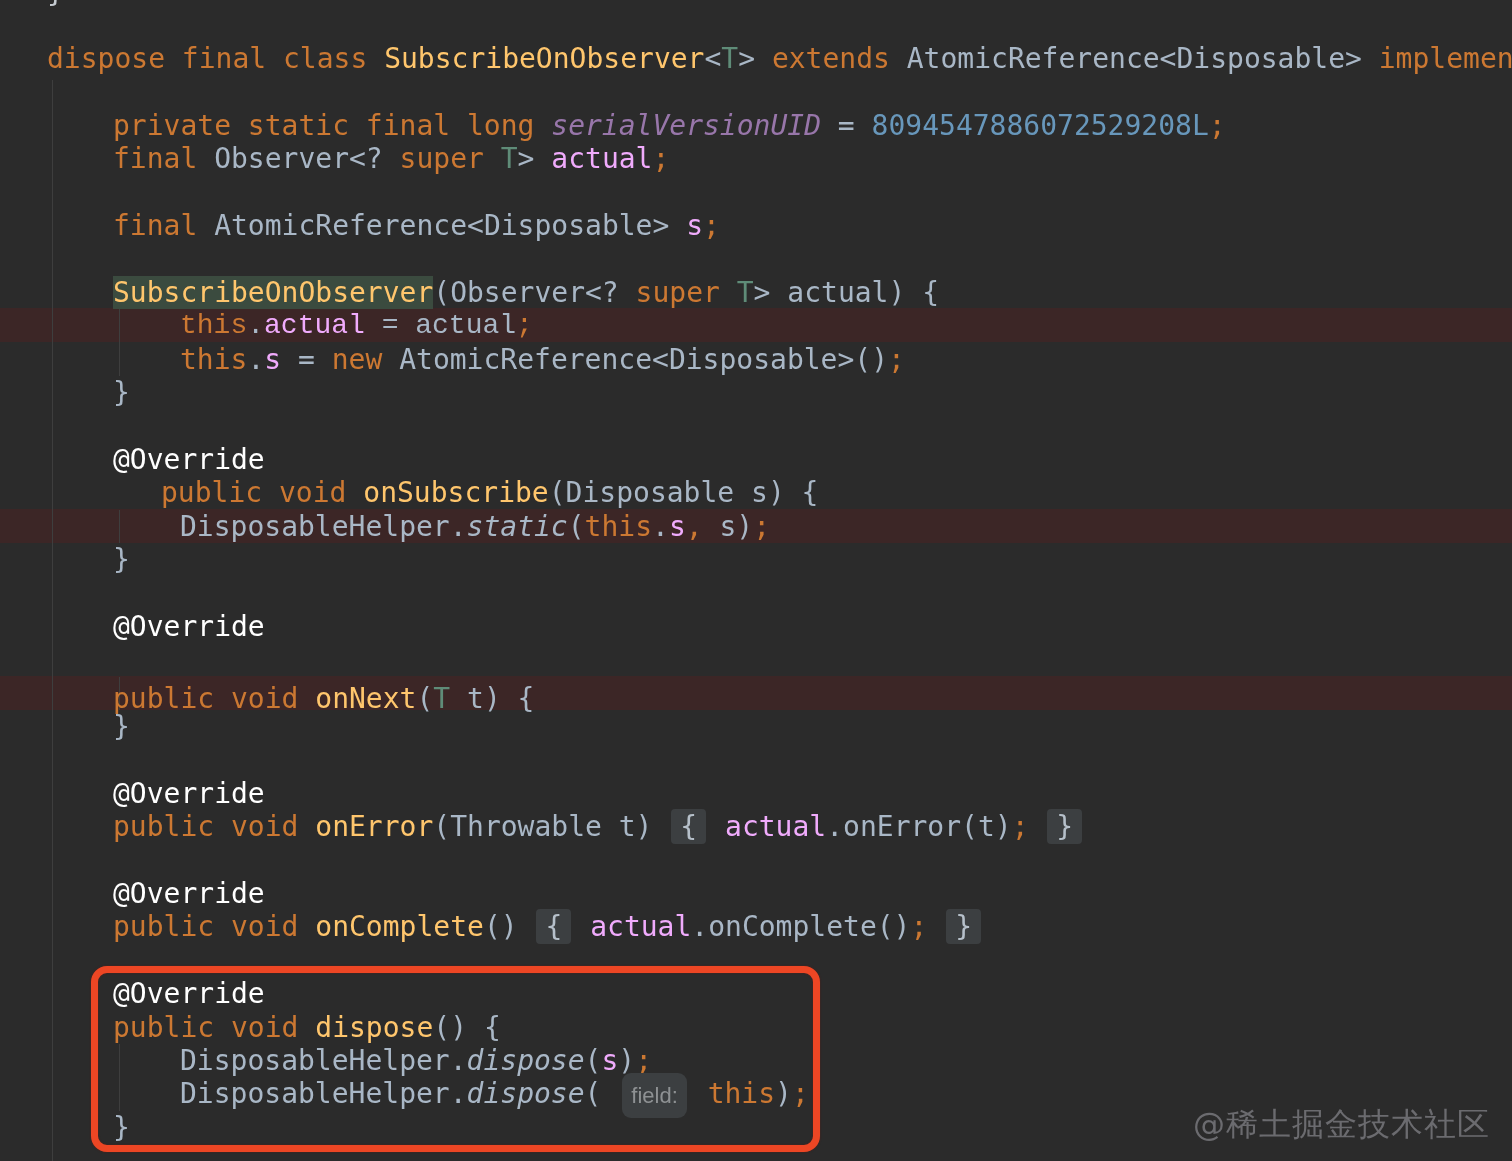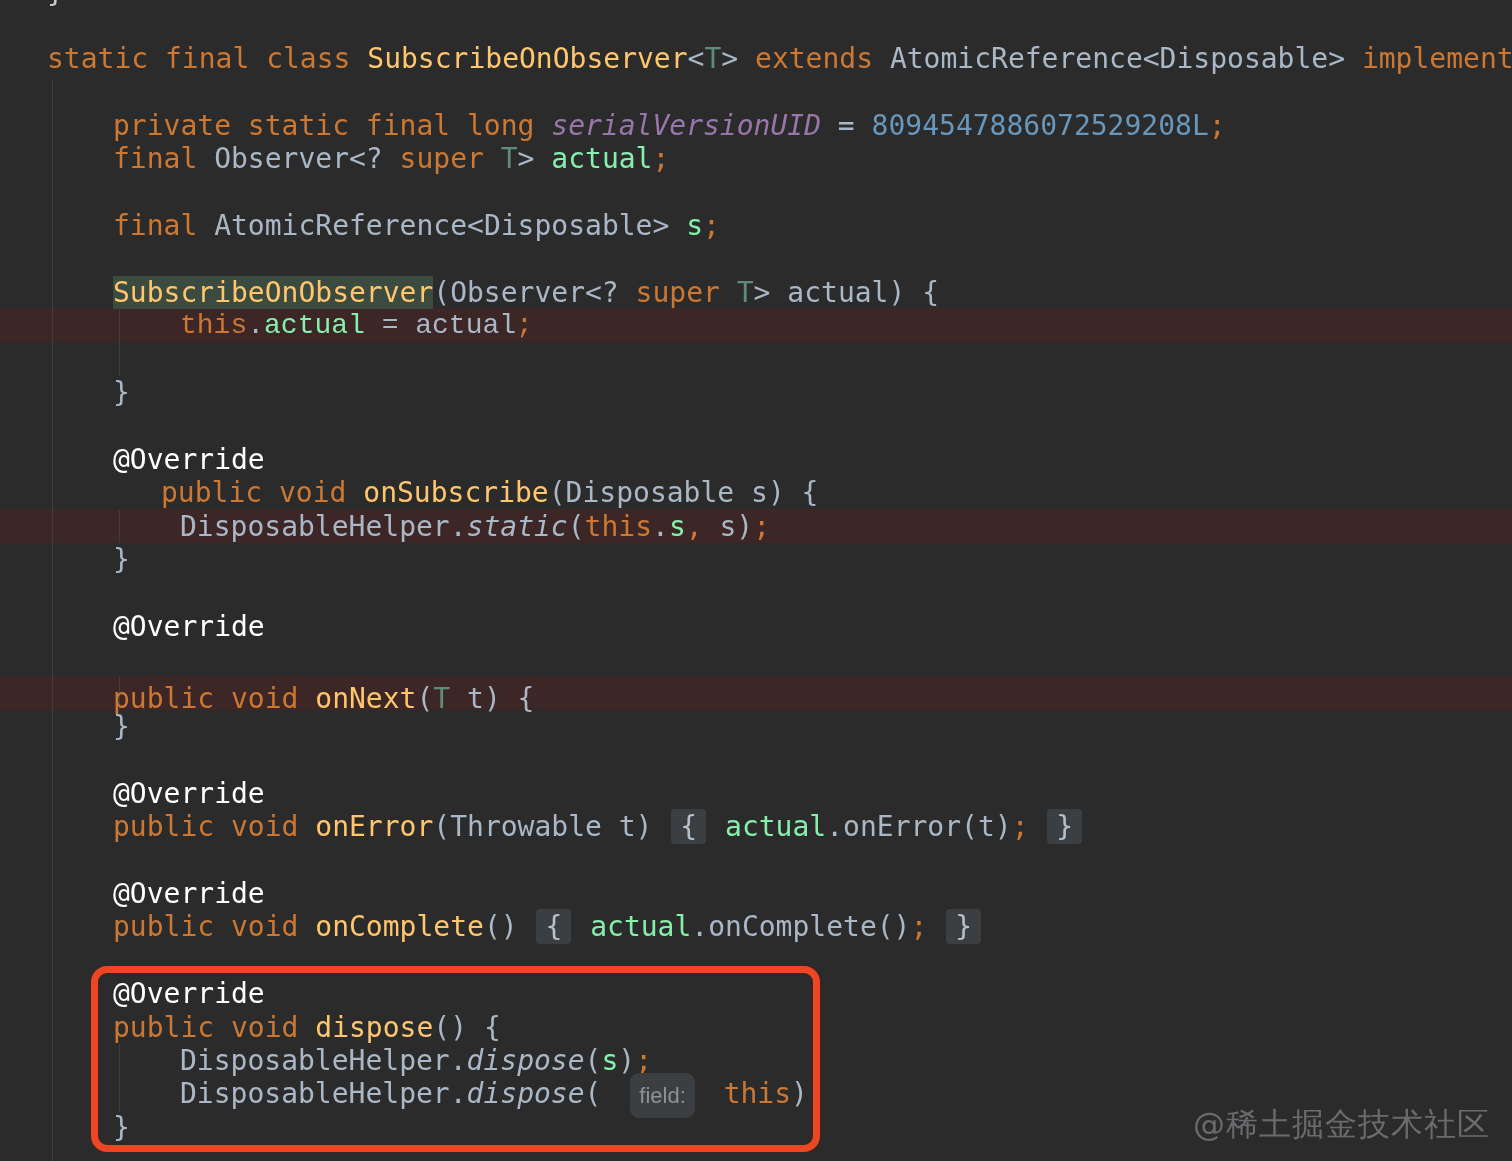--- a/index.html
+++ b/index.html
@@ -25,29 +25,29 @@
     font-size:28px;
     line-height:33.4px;
     white-space:pre;
     color:#A9B7C6;
   }
   .sg-kw   {color:#CC7832;}
   .sg-def  {color:#A9B7C6;}
   .sg-decl {color:#FFC66D;}
   .sg-ctor {color:#FFC66D;background:#3B4B3F;}
   .sg-ann  {color:#ffffff;}
-  .sg-field{color:#86efac;text-align:right;}
+  .sg-field{color:#f0abfc;text-align:right;}
   .sg-sfield{color:#9876AA;font-style:italic;margin-top:28px;}
   .sg-smeth{color:#A9B7C6;font-style:italic;}
   .sg-num  {color:#6897BB;}
   .sg-tp   {color:#5F8C78;}
   .sg-fold {color:#B6C0CA;background:#3C3F41;border-radius:4px;padding:1px 9px;margin:0 2px;}
   .sg-inlay{
     color:#8E9193;background:#3C3F41;border-radius:9px;
-    padding:10px 9px;margin:0 12px;
+    padding:10px 9px;margin:0 4px;
     font-family:"Liberation Sans","DejaVu Sans",sans-serif;
     font-size:22px;
   }
   #top-fragment{
     position:absolute;left:47px;top:-24px;
     font-size:28px;color:#C5CBD1;
   }
   #annotation-rect{
     position:absolute;
     left:91px;top:966px;width:715px;height:172px;
@@ -69,26 +69,27 @@
   <div id="top-fragment">}</div>
 
 <div class="row-hl" style="top: 308.2px;"></div>
     <div class="row-hl" style="top: 508.6px;"></div>
     <div class="row-hl" style="top: 675.6px;"></div>
     <div class="guide" style="left: 52px; top: 80px; height: 1081px;"></div>
     <div class="guide" style="left: 119px; top: 309px; height: 67px;"></div>
     <div class="guide" style="left: 119px; top: 510px; height: 33px;"></div>
     <div class="guide" style="left: 119px; top: 677px; height: 33px;"></div>
     <div class="guide" style="left: 119px; top: 1044px; height: 67px;"></div>
-    <div class="code-line" style="top: 42px; left: 47px;"><span class="sg-kw">static final class </span><span class="sg-decl">SubscribeOnObserver</span><span class="sg-def">&lt;</span><span class="sg-tp">T</span><span class="sg-def">&gt; </span><span class="sg-kw">extends </span><span class="sg-def">AtomicReference&lt;Disposable&gt; </span><span class="sg-kw">implements</span></div>
+    <div class="code-line" style="top: 42px; left: 47px;"><span class="sg-kw">dispose final class </span><span class="sg-decl">SubscribeOnObserver</span><span class="sg-def">&lt;</span><span class="sg-tp">T</span><span class="sg-def">&gt; </span><span class="sg-kw">extends </span><span class="sg-def">AtomicReference&lt;Disposable&gt; </span><span class="sg-kw">implements</span></div>
     <div class="code-line" style="top: 108.8px; left: 113px;"><span class="sg-kw">private static final long </span><span class="sg-sfield">serialVersionUID</span><span class="sg-def"> = </span><span class="sg-num">8094547886072529208L</span><span class="sg-kw">;</span></div>
     <div class="code-line" style="top: 142.2px; left: 113px;"><span class="sg-kw">final </span><span class="sg-def">Observer&lt;? </span><span class="sg-kw">super</span><span class="sg-def"> </span><span class="sg-tp">T</span><span class="sg-def">&gt; </span><span class="sg-field">actual</span><span class="sg-kw">;</span></div>
     <div class="code-line" style="top: 209px; left: 113px;"><span class="sg-kw">final </span><span class="sg-def">AtomicReference&lt;Disposable&gt; </span><span class="sg-field">s</span><span class="sg-kw">;</span></div>
     <div class="code-line" style="top: 275.8px; left: 113px;"><span class="sg-ctor">SubscribeOnObserver</span><span class="sg-def">(Observer&lt;? </span><span class="sg-kw">super</span><span class="sg-def"> </span><span class="sg-tp">T</span><span class="sg-def">&gt; actual) {</span></div>
     <div class="code-line" style="top: 309.2px; left: 180px; font-family: Liberation Mono, monospace;"><span class="sg-kw">this</span><span class="sg-def">.</span><span class="sg-field">actual</span><span class="sg-def"> = actual</span><span class="sg-kw">;</span></div>
+    <div class="code-line" style="top: 342.6px; left: 180px;"><span class="sg-kw">this</span><span class="sg-def">.</span><span class="sg-field">s</span><span class="sg-def"> = </span><span class="sg-kw">new</span><span class="sg-def"> AtomicReference&lt;Disposable&gt;()</span><span class="sg-kw">;</span></div>
     <div class="code-line" style="top: 376px; left: 113px;"><span class="sg-def">}</span></div>
     <div class="code-line" style="top: 442.8px; left: 113px;"><span class="sg-ann">@Override</span></div>
     <div class="code-line" style="top: 476.2px; left: 113px; margin-left: 48px;"><span class="sg-kw">public void </span><span class="sg-decl">onSubscribe</span><span class="sg-def">(Disposable s) {</span></div>
     <div class="code-line" style="top: 509.6px; left: 180px;"><span class="sg-def">DisposableHelper.</span><span class="sg-smeth">static</span><span class="sg-def">(</span><span class="sg-kw">this</span><span class="sg-def">.</span><span class="sg-field">s</span><span class="sg-kw">,</span><span class="sg-def"> s)</span><span class="sg-kw">;</span></div>
     <div class="code-line" style="top: 543px; left: 113px;"><span class="sg-def">}</span></div>
     <div class="code-line" style="top: 609.8px; left: 113px;"><span class="sg-ann">@Override</span></div>
     <div class="code-line" style="top: 682px; left: 113px;"><span class="sg-kw">public void </span><span class="sg-decl">onNext</span><span class="sg-def">(</span><span class="sg-tp">T</span><span class="sg-def"> t) {</span></div>
     <div class="code-line" style="top: 710px; left: 113px;"><span class="sg-def">}</span></div>
     <div class="code-line" style="top: 776.8px; left: 113px;"><span class="sg-ann">@Override</span></div>
     <div class="code-line" style="top: 810.2px; left: 113px;"><span class="sg-kw">public void </span><span class="sg-decl">onError</span><span class="sg-def">(Throwable t) </span><span class="sg-fold">{</span><span class="sg-def"> </span><span class="sg-field">actual</span><span class="sg-def">.onError(t)</span><span class="sg-kw">;</span><span class="sg-def"> </span><span class="sg-fold">}</span></div>

